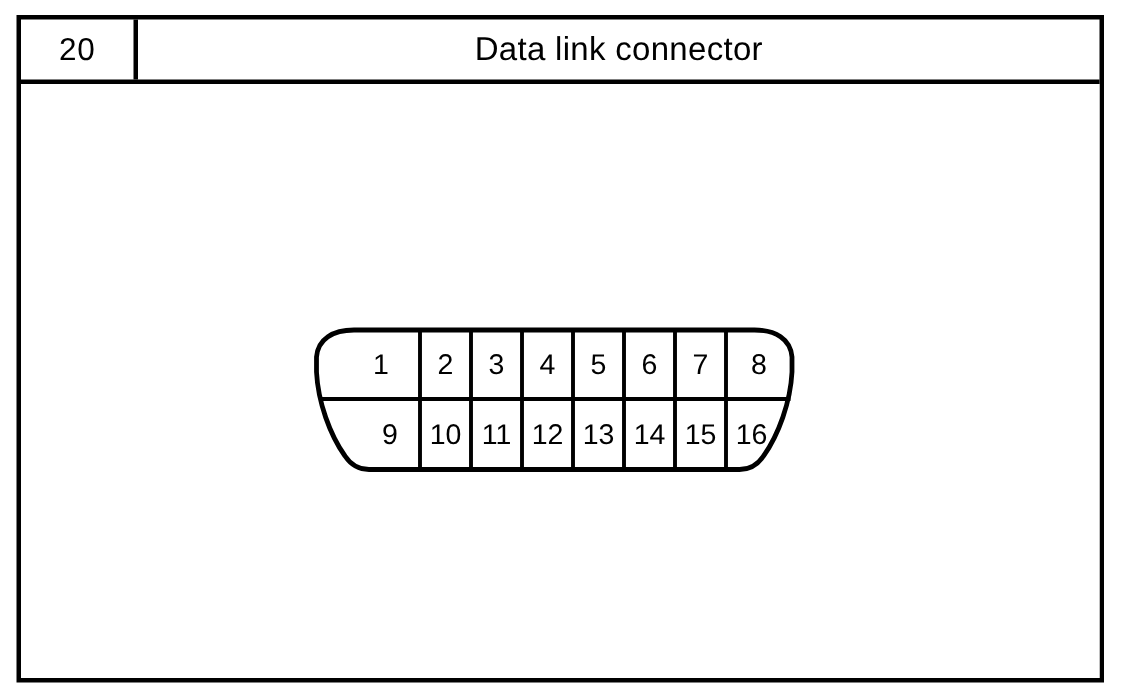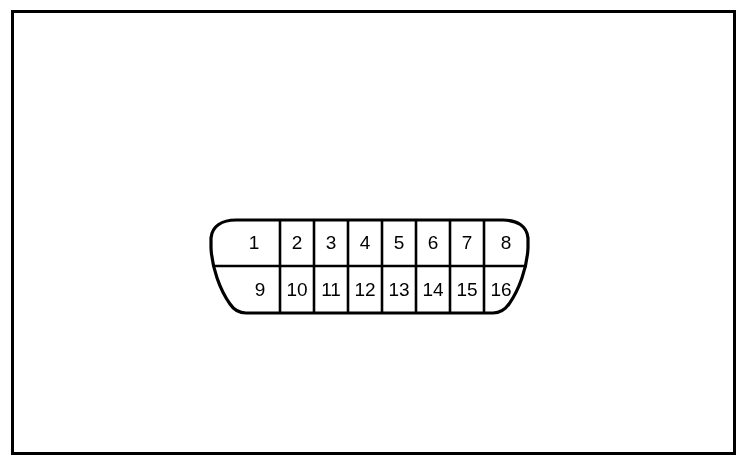--- a/index.html
+++ b/index.html
@@ -115,20 +115,28 @@
     dominant-baseline: middle;
   }
 </style>
 </head>
 <body>
 
 <div id="figure-root">
 
   <div class="figure-frame">
 
+    <div class="figure-header">
+      <div class="header-number-cell">
+        <span>20</span>
+      </div>
+      <div class="header-title-cell">
+        <span>Data link connector</span>
+      </div>
+    </div>
 
     <div class="figure-canvas">
 
       <svg class="connector-svg" viewBox="0 0 345 110" xmlns="http://www.w3.org/2000/svg">
 
         <path class="conn-outline" d="M 39 4
                  L 306 4
                  C 320 4 330 10 331 22
                  L 331 32
                  C 330 52 322 74 312 88

